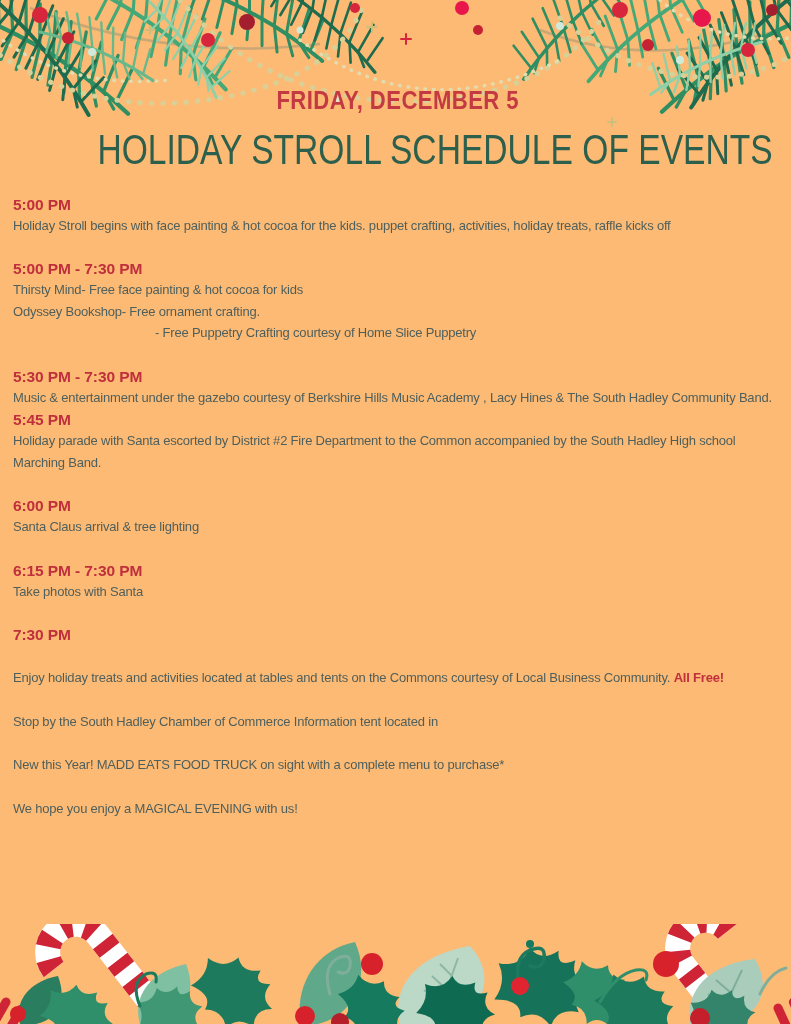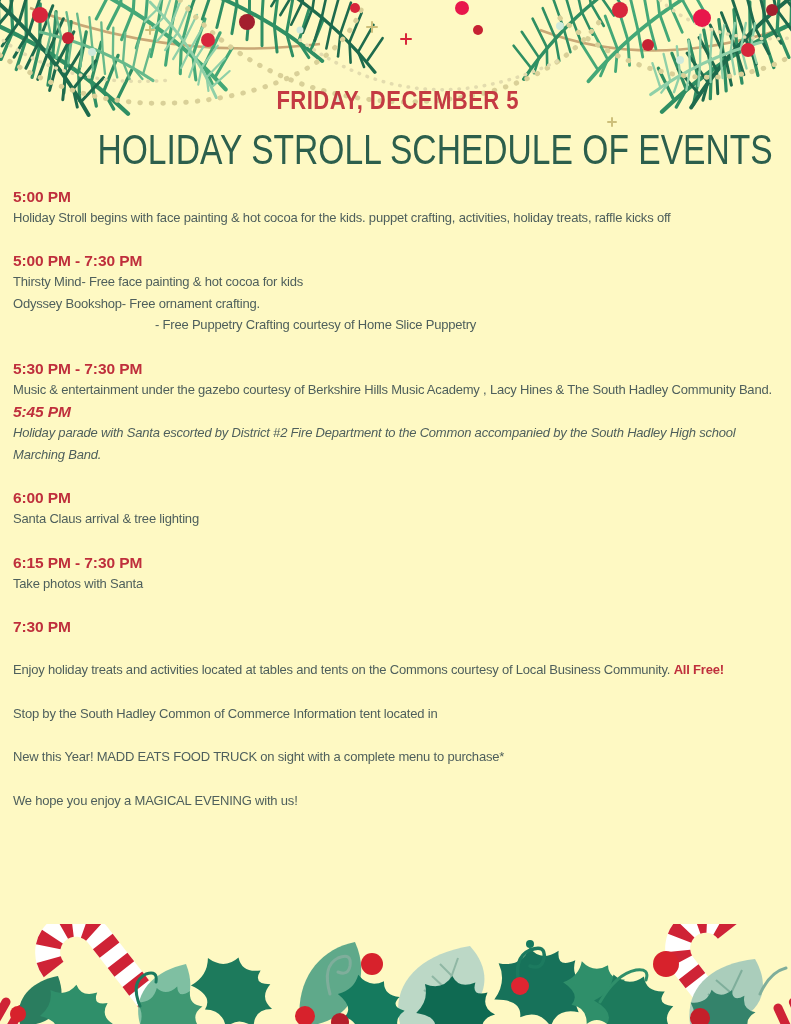--- a/index.html
+++ b/index.html
@@ -8,21 +8,21 @@
     --title-green:#2c5f4c;
     --body-text:#4e5f5c;
     --bold-text:#2f5249;
     --gold:#d9d098;
   }
   *{margin:0;padding:0;box-sizing:border-box;}
   html,body{background:#ffffff;}
   .page{
     position:relative;
     width:791px;height:1024px;
-    background:#fef9c3;
+    background:#fdba74;
     overflow:hidden;
     font-family:"Liberation Sans", sans-serif;
   }
   .deco-top{position:absolute;top:0;left:0;z-index:1;pointer-events:none;}
   .deco-bottom{position:absolute;bottom:0;left:0;z-index:1;pointer-events:none;}
   .content{
     position:relative;z-index:2;
     padding:86px 8px 0 13px;
   }
   .date-heading{
@@ -33,24 +33,24 @@
   }
   .date-heading .squeeze{display:inline-block;transform:scaleX(0.85);transform-origin:50% 50%;letter-spacing:0.5px;}
   .main-title{
     text-align:center;
     color:var(--title-green);
     font-size:42px;font-weight:normal;
     margin-top:13px;
     line-height:1.05;
   }
   .main-title .squeeze{display:inline-block;transform:scaleX(0.80);transform-origin:50% 50%;letter-spacing:0px;white-space:nowrap;}
-  .schedule{margin-top:14px;}
+  .schedule{margin-top:22px;}
   .block{margin-top:22px;}
   .schedule .block:first-child{margin-top:4px;}
-  .block.tight{margin-top:1px;font-style:italic;}
+  .block.tight{margin-top:1px;}
   .block.center{text-align:left;padding-right:14px;}
   .time{
     color:var(--accent-red);
     font-weight:bold;
     font-size:15.5px;
     line-height:21px;
     letter-spacing:-0.1px;
   }
   .para{
     color:var(--body-text);
@@ -198,21 +198,21 @@
           <div class="time">6:15 PM - 7:30 PM</div>
           <div class="para"><span>Take photos with Santa</span></div>
         </div>
         <div class="block">
           <div class="time">7:30 PM</div>
         </div>
         <div class="block">
           <div class="para"><span>Enjoy holiday treats and activities located at tables and tents on the Commons courtesy of Local Business Community. </span><span class="red-bold">All Free!</span></div>
         </div>
         <div class="block">
-          <div class="para"><span>Stop by the South Hadley Common of Commerce Information tent located in</span></div>
+          <div class="para"><span>Stop by the South Hadley Chamber of Commerce Information tent located in</span></div>
         </div>
         <div class="block">
           <div class="para"><span>New this Year! MADD EATS FOOD TRUCK on sight with a complete menu to purchase*</span></div>
         </div>
         <div class="block center">
           <div class="para"><span>We hope you enjoy a MAGICAL EVENING with us!</span></div>
         </div>
       </div>
   </div>
 

